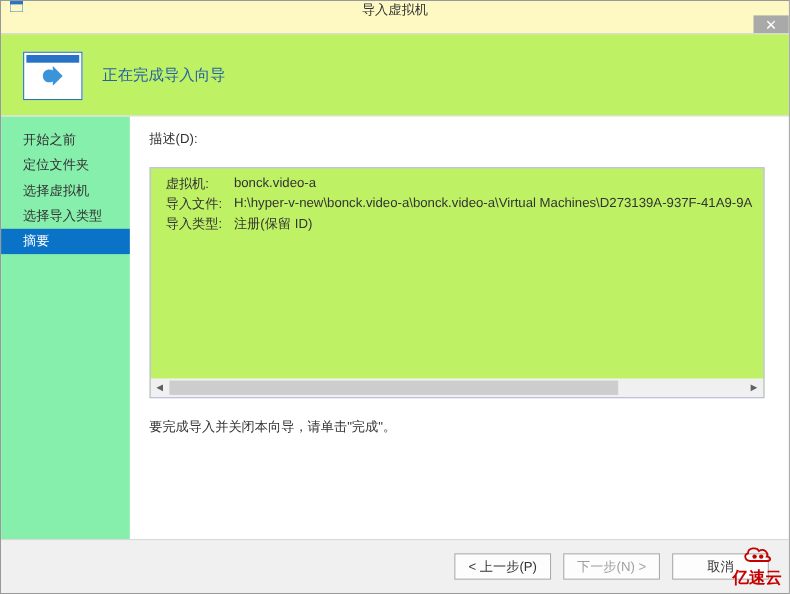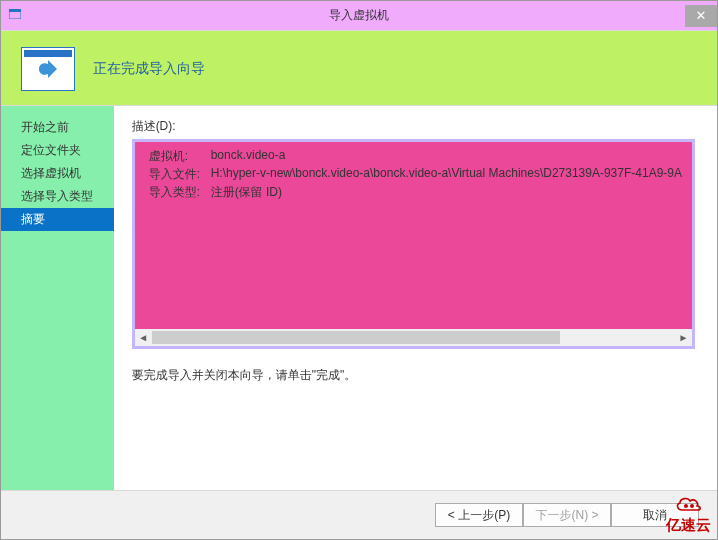--- a/index.html
+++ b/index.html
@@ -1,45 +1,45 @@
 <!DOCTYPE html>
 <html><head>
 <meta charset="utf-8">
 <style>
   * { box-sizing: border-box; margin: 0; padding: 0; }
   body { font-family: "Microsoft YaHei", "Segoe UI", sans-serif; font-size: 12px; background: #fff; }
   .window { width: 718px; height: 540px; border: 1px solid #999; background: #f0f0f0; position: relative; display: flex; flex-direction: column; }
-  .titlebar { height: 30px; background: #f0abfc; border-bottom: 1px solid #d9d9d9; display: flex; align-items: center; position: relative; }
+  .titlebar { height: 30px; background: #fef9c3; border-bottom: 1px solid #d9d9d9; display: flex; align-items: flex-start; position: relative; flex-direction: column; }
   .titlebar-icon { width: 14px; height: 14px; margin-left: 8px; color: #2873c7; font-size: 11px; }
   .titlebar-text { position: absolute; left: 50%; transform: translateX(-50%); font-size: 12px; color: #333; }
   .close-btn { margin-left: auto; width: 32px; height: 22px; background: #a9a9a9; color: #fff; display: flex; align-items: center; justify-content: center; font-size: 13px; cursor: pointer; }
   .header { background: #bef264; padding: 16px 20px 14px 20px; display: flex; align-items: center; }
   .header-icon { width: 54px; height: 44px; border: 1px solid #2873c7; background: #fff; display: flex; align-items: center; justify-content: center; margin-right: 18px; position: relative; }
   .header-icon::before { content: ""; position: absolute; top: 2px; left: 2px; right: 2px; height: 7px; background: #2873c7; }
   .header-icon svg { position: relative; z-index: 1; }
   .header-title { font-size: 14px; color: #2762a2; font-weight: 400; }
   .divider { height: 1px; background: #d9d9d9; }
   .body { flex: 1; display: flex; background: #fff; }
   .sidebar { width: 160px; border-right: 0; padding-top: 10px; background: #86efac; }
   .sidebar-item { padding: 3px 20px; color: #333; cursor: pointer; font-size: 12px; }
   .sidebar-item.active { background: #0a73c7; color: #fff; }
   .main { flex: 1; padding: 12px 22px 10px 18px; display: flex; flex-direction: column; }
   .intro { margin-bottom: 10px; color: #333; }
   .desc-label { margin-bottom: 4px; color: #333; }
-  .desc-box { flex: 0 0 210px; border: 3px solid #c4b5fd; background: #ec4899; overflow: hidden; position: relative; }
+  .desc-box { flex: 0 0 210px; border: 1px solid #c4b5fd; background: #bef264; overflow: hidden; position: relative; margin-top: 13px; }
   .desc-content { padding: 6px 10px 6px 14px; white-space: nowrap; }
   .desc-row { display: flex; margin-bottom: 1px; }
   .desc-key { width: 62px; flex-shrink: 0; color: #333; }
   .desc-val { color: #333; }
   .hscroll { position: absolute; bottom: 0; left: 0; right: 0; height: 17px; background: #f0f0f0; display: flex; align-items: center; border-top: 0; }
   .hscroll-arrow { width: 17px; height: 17px; display: flex; align-items: center; justify-content: center; color: #606060; cursor: pointer; font-size: 10px; }
   .hscroll-track { flex: 1; height: 100%; position: relative; }
   .hscroll-thumb { position: absolute; left: 0; top: 2px; height: 13px; width: 78%; background: #cdcdcd; cursor: pointer; }
   .outro { margin-top: 18px; color: #333; }
-  .buttonbar { background: #f0f0f0; border-top: 1px solid #d9d9d9; padding: 12px 18px; display: flex; gap: 0; justify-content: flex-end; align-items: center; }
+  .buttonbar { background: #f0f0f0; border-top: 1px solid #d9d9d9; padding: 12px 18px; display: flex; gap: 11px; justify-content: flex-end; align-items: center; }
   .btn { min-width: 88px; height: 24px; border: 1px solid #acacac; background: #fdfdfd; color: #333; font-size: 12px; cursor: pointer; display: inline-flex; align-items: center; justify-content: center; font-family: inherit; }
   .btn:disabled { color: #a0a0a0; cursor: default; }
   .watermark { position: absolute; right: 6px; bottom: 4px; display: flex; align-items: center; gap: 2px; font-size: 15px; font-weight: bold; color: #c40000; flex-direction: column; }
   .watermark-icon { width: 30px; height: 20px; }
 </style>
 </head>
 <body>
 
 <div class="window">
 

